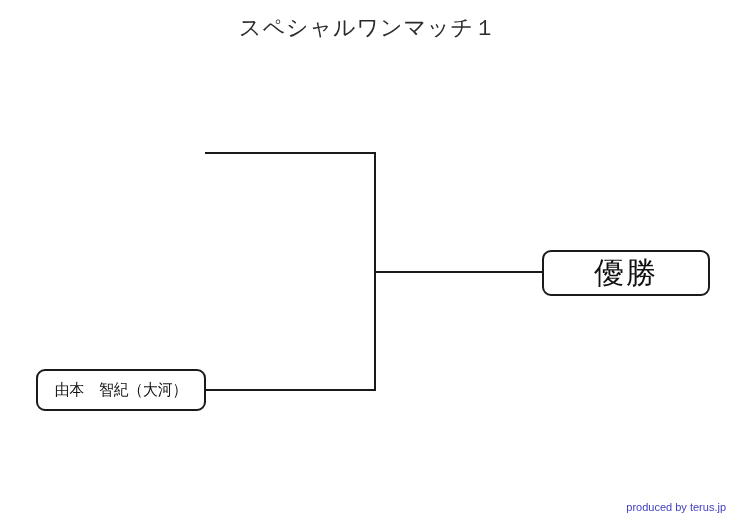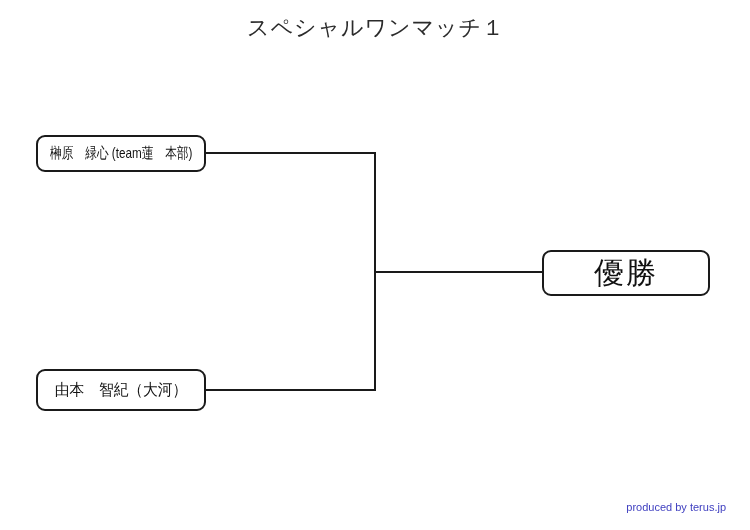--- a/index.html
+++ b/index.html
@@ -10,21 +10,21 @@
     position: relative;
     width: 750px;
     height: 530px;
     background: #ffffff;
     overflow: hidden;
   }
 
   .title {
     position: absolute;
     top: 13px;
-    left: 12px;
+    left: 4px;
     width: 728px;
     text-align: center;
     font-size: 22px;
     letter-spacing: 1px;
     color: #2b2b2b;
   }
 
   .box {
     position: absolute;
     background: #ffffff;
@@ -78,23 +78,20 @@
 
 <div class="page">
 
   <div class="title">スペシャルワンマッチ１</div>
 
   <div class="line line-top"></div>
   <div class="line line-bottom"></div>
   <div class="line line-vertical"></div>
   <div class="line line-final"></div>
 
-  <div class="box player1-box">
-    <span class="condensed">榊原　緑心 (team蓮　本部)</span>
-  </div>
 
   <div class="box player2-box">
     <span class="condensed">由本　智紀（大河）</span>
   </div>
 
   <div class="box winner-box">
     <span>優勝</span>
   </div>
 
   <a class="credit">produced by terus.jp</a>

